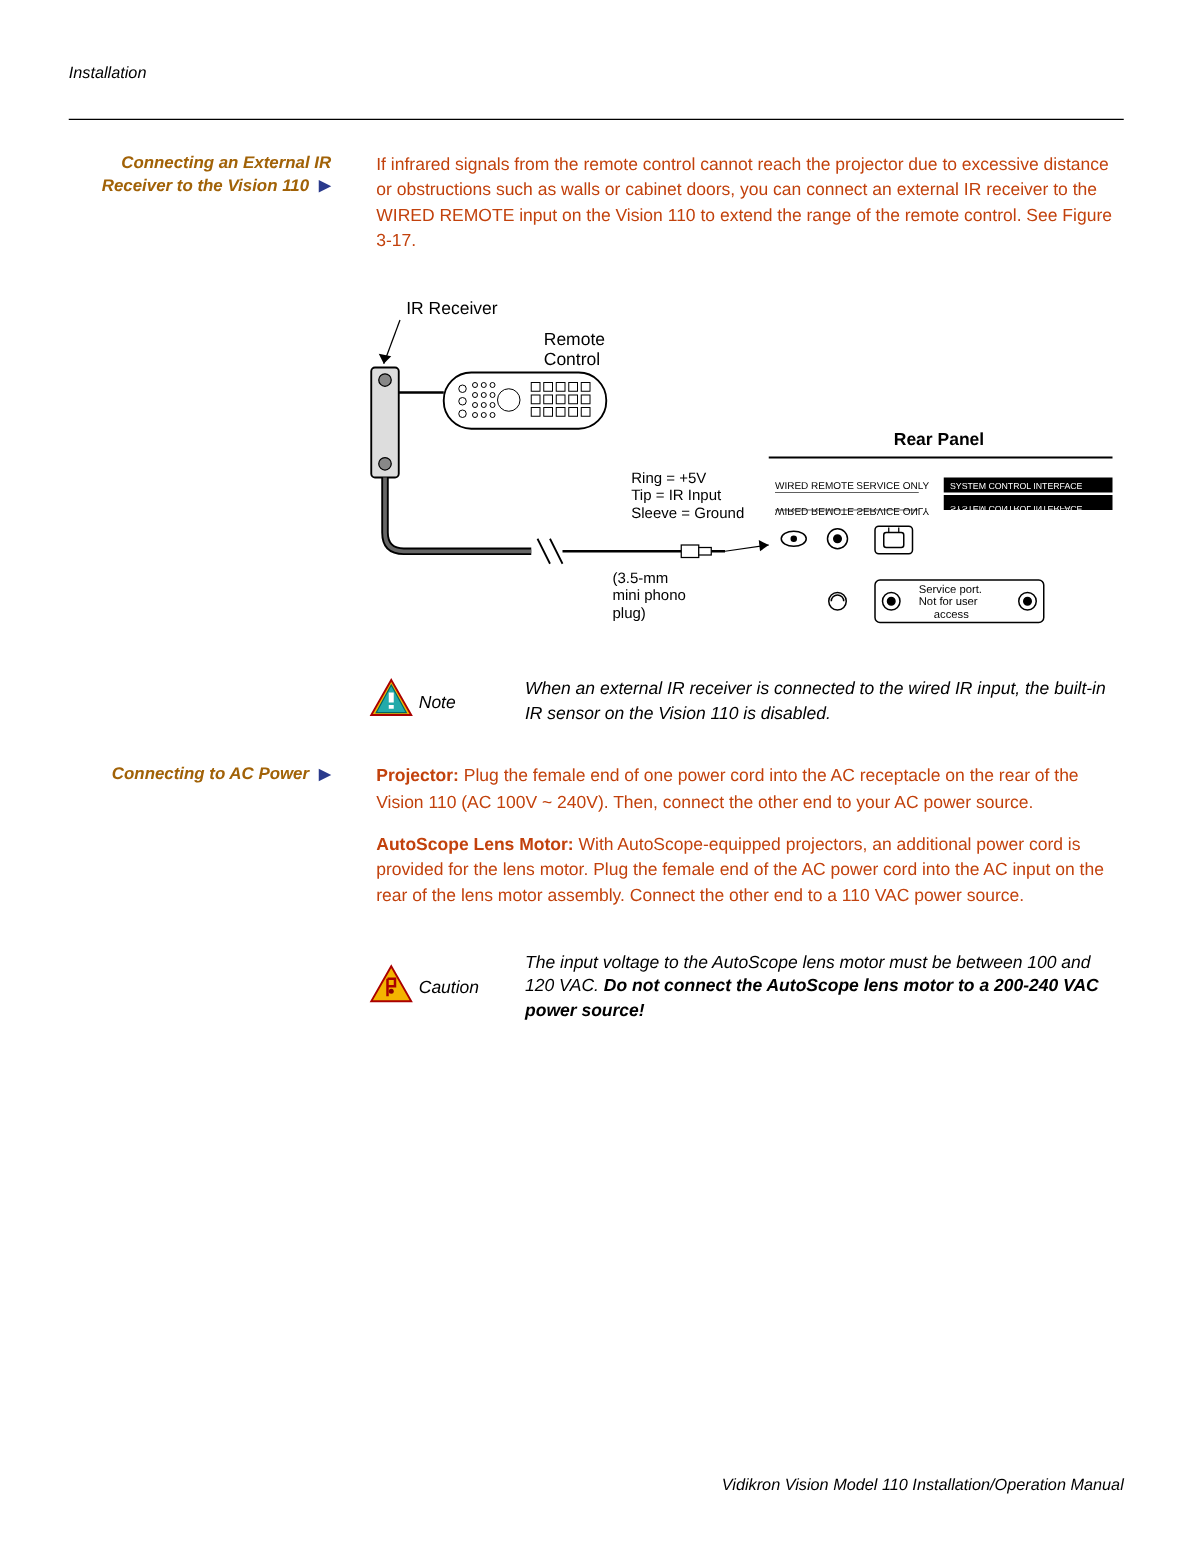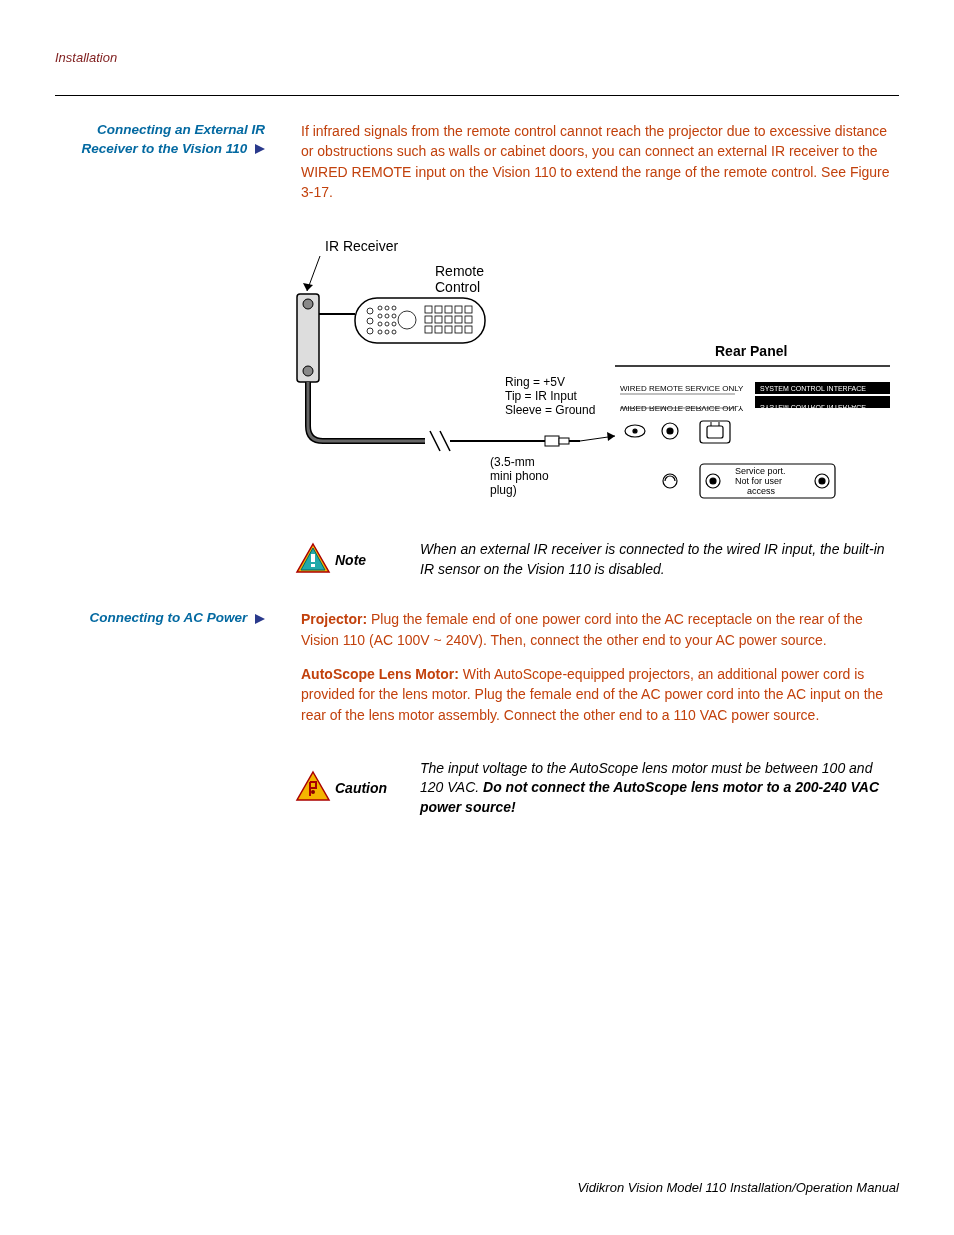--- a/index.html
+++ b/index.html
@@ -10,41 +10,41 @@
     color: #000;
     width: 954px;
     height: 1235px;
     position: relative;
     box-sizing: border-box;
     padding: 50px 55px 40px 55px;
   }
   .header {
     font-style: italic;
     font-size: 13px;
-    color: #7f1d1d;
+    color: #000000;
     margin-bottom: 30px;
   }
   .hr {
     border: none;
     border-top: 1px solid #000;
     margin: 0 0 25px 0;
   }
   .section {
     display: flex;
     align-items: flex-start;
     margin-bottom: 20px;
   }
   .side-heading {
     width: 210px;
     flex-shrink: 0;
     text-align: right;
     font-weight: bold;
     font-style: italic;
     font-size: 13.5px;
-    color: #0369a1;
+    color: #a16207;
     padding-right: 6px;
     line-height: 1.4;
     position: relative;
   }
   .arrow {
     display: inline-block;
     width: 0; height: 0;
     border-top: 5px solid transparent;
     border-bottom: 5px solid transparent;
     border-left: 10px solid #2a3a8c;
@@ -77,21 +77,21 @@
     align-items: center;
     margin-left: 240px;
     margin-bottom: 30px;
   }
   .callout-icon {
     width: 40px;
     flex-shrink: 0;
   }
   .callout-label {
     width: 85px;
-    font-weight: bold;
+    font-weight: normal;
     font-style: italic;
     font-size: 14px;
     flex-shrink: 0;
   }
   .callout-text {
     flex: 1;
     font-style: italic;
     font-size: 14px;
     line-height: 1.4;
   }

